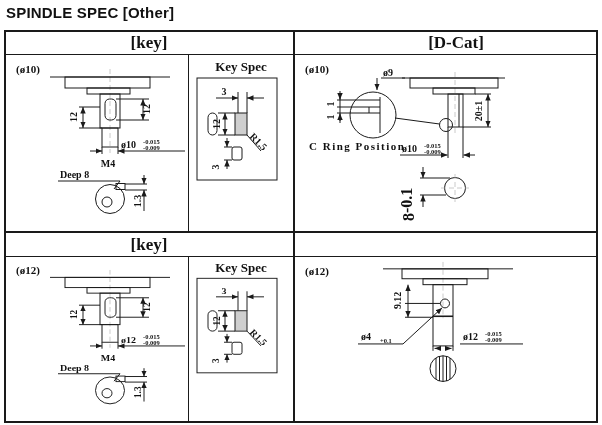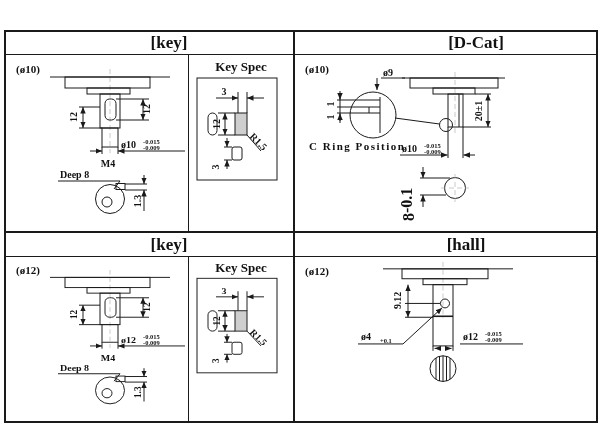--- a/index.html
+++ b/index.html
@@ -1,19 +1,19 @@
 <!DOCTYPE html>
 <html><head>
 <meta charset="utf-8">
 <style>
   html,body{margin:0;padding:0;background:#fff;}
   .page{position:relative;width:602px;height:425px;background:#fff;font-family:"Liberation Serif",serif;color:#1a1a1a;overflow:hidden;}
   .doc-title{position:absolute;left:6px;top:4px;font-family:"Liberation Sans",sans-serif;font-weight:700;font-size:15px;color:#111;letter-spacing:0.2px;}
   .vline,.hline{position:absolute;background:#1a1a1a;}
-  .cell-header{position:absolute;display:flex;align-items:center;justify-content:center;font-family:"Liberation Serif",serif;font-weight:700;font-size:17px;color:#111;margin-left:20px;}
+  .cell-header{position:absolute;display:flex;align-items:center;justify-content:center;font-family:"Liberation Serif",serif;font-weight:700;font-size:17px;color:#111;}
   svg{position:absolute;overflow:visible;}
   svg .s{stroke:#1a1a1a;stroke-width:1;fill:none;}
   svg .s2{stroke:#1a1a1a;stroke-width:1.6;fill:none;}
   svg .cl{stroke:#bdbdbd;stroke-width:0.8;fill:none;stroke-dasharray:5 3;}
   svg text{fill:#111;font-family:"Liberation Serif",serif;font-weight:700;}
   svg text.d{font-size:10px;}
   svg text.t{font-size:6.5px;}
   svg text.lbl{font-size:11px;}
   svg text.big{font-size:13px;}
   svg text.note{font-size:11px;letter-spacing:1.5px;}
@@ -25,36 +25,36 @@
 <div class="page">
 
   <svg width="0" height="0">
     <defs>
       <marker id="ah" viewBox="0 0 10 10" refX="10" refY="5" markerWidth="6.5" markerHeight="6.5" orient="auto-start-reverse">
         <path d="M0,0.8 L10,5 L0,9.2 z" fill="#1a1a1a"></path>
       </marker>
     </defs>
   </svg>
 
+  <div class="doc-title">SPINDLE SPEC [Other]</div>
 
   <div class="hline" style="left:4px;top:30px;width:594px;height:2px;"></div>
   <div class="hline" style="left:4px;top:421px;width:594px;height:2px;"></div>
   <div class="vline" style="left:4px;top:30px;width:2px;height:393px;"></div>
   <div class="vline" style="left:596px;top:30px;width:2px;height:393px;"></div>
   <div class="vline" style="left:293px;top:30px;width:2px;height:393px;"></div>
   <div class="hline" style="left:4px;top:54px;width:594px;height:1px;"></div>
   <div class="hline" style="left:4px;top:231px;width:594px;height:2px;"></div>
   <div class="hline" style="left:4px;top:256px;width:594px;height:1px;"></div>
   <div class="vline" style="left:188px;top:55px;width:1px;height:177px;"></div>
   <div class="vline" style="left:188px;top:257px;width:1px;height:164px;"></div>
 
   <div class="cell-header" style="left:4px;top:31px;width:290px;height:23px;">[key]</div>
   <div class="cell-header" style="left:295px;top:31px;width:322px;height:23px;">[D-Cat]</div>
   <div class="cell-header" style="left:4px;top:233px;width:290px;height:23px;">[key]</div>
-  <div class="cell-header" style="left:295px;top:233px;width:302px;height:23px;">[hall]</div>
 
   <svg style="left:4px;top:55px;" width="184" height="177" viewBox="0 0 184 177" preserveAspectRatio="none">
     <line class="cl" x1="106" y1="14" x2="106" y2="98"></line>
     <g class="s">
       <line x1="46" y1="22" x2="166" y2="22"></line>
       <rect x="61" y="22" width="85" height="11"></rect>
       <rect x="83" y="33" width="43" height="6"></rect>
       <rect x="96" y="39" width="20" height="34"></rect>
       <rect x="98" y="73" width="16" height="19"></rect>
       <rect x="101" y="44" width="11" height="21" rx="4.5"></rect>

